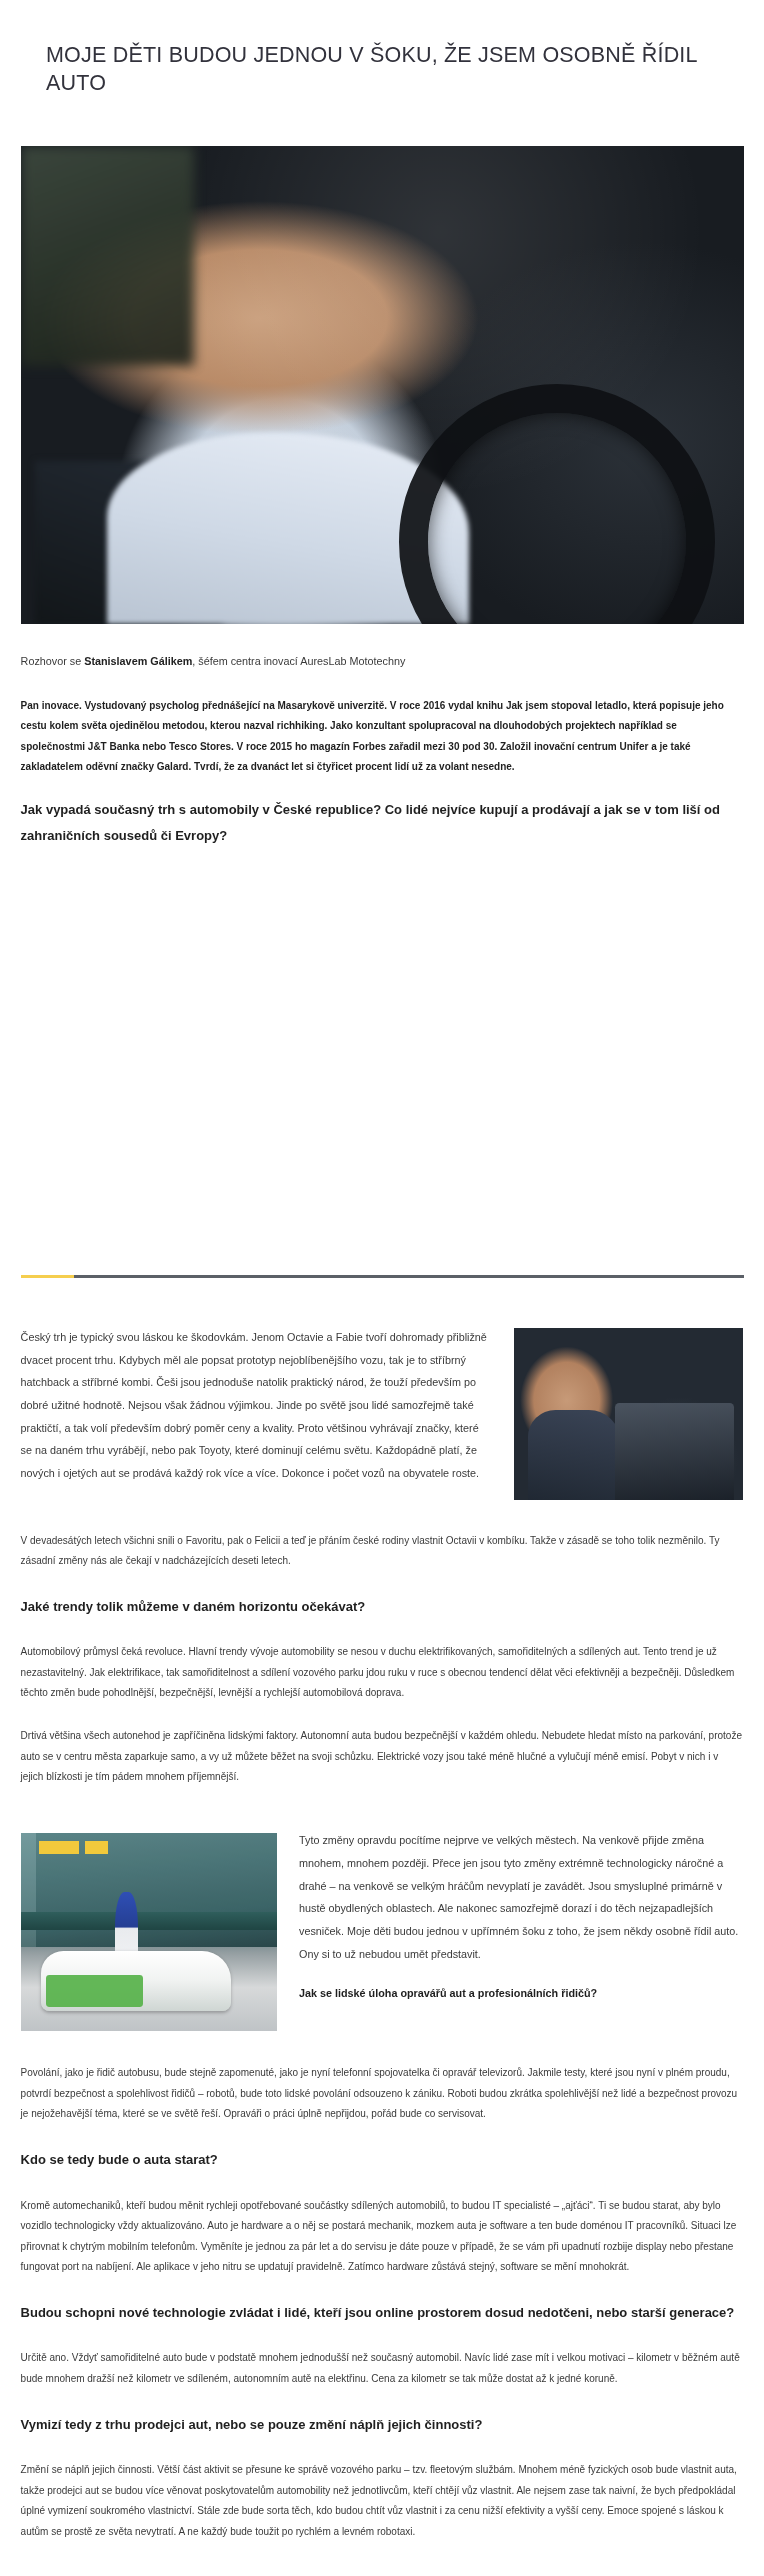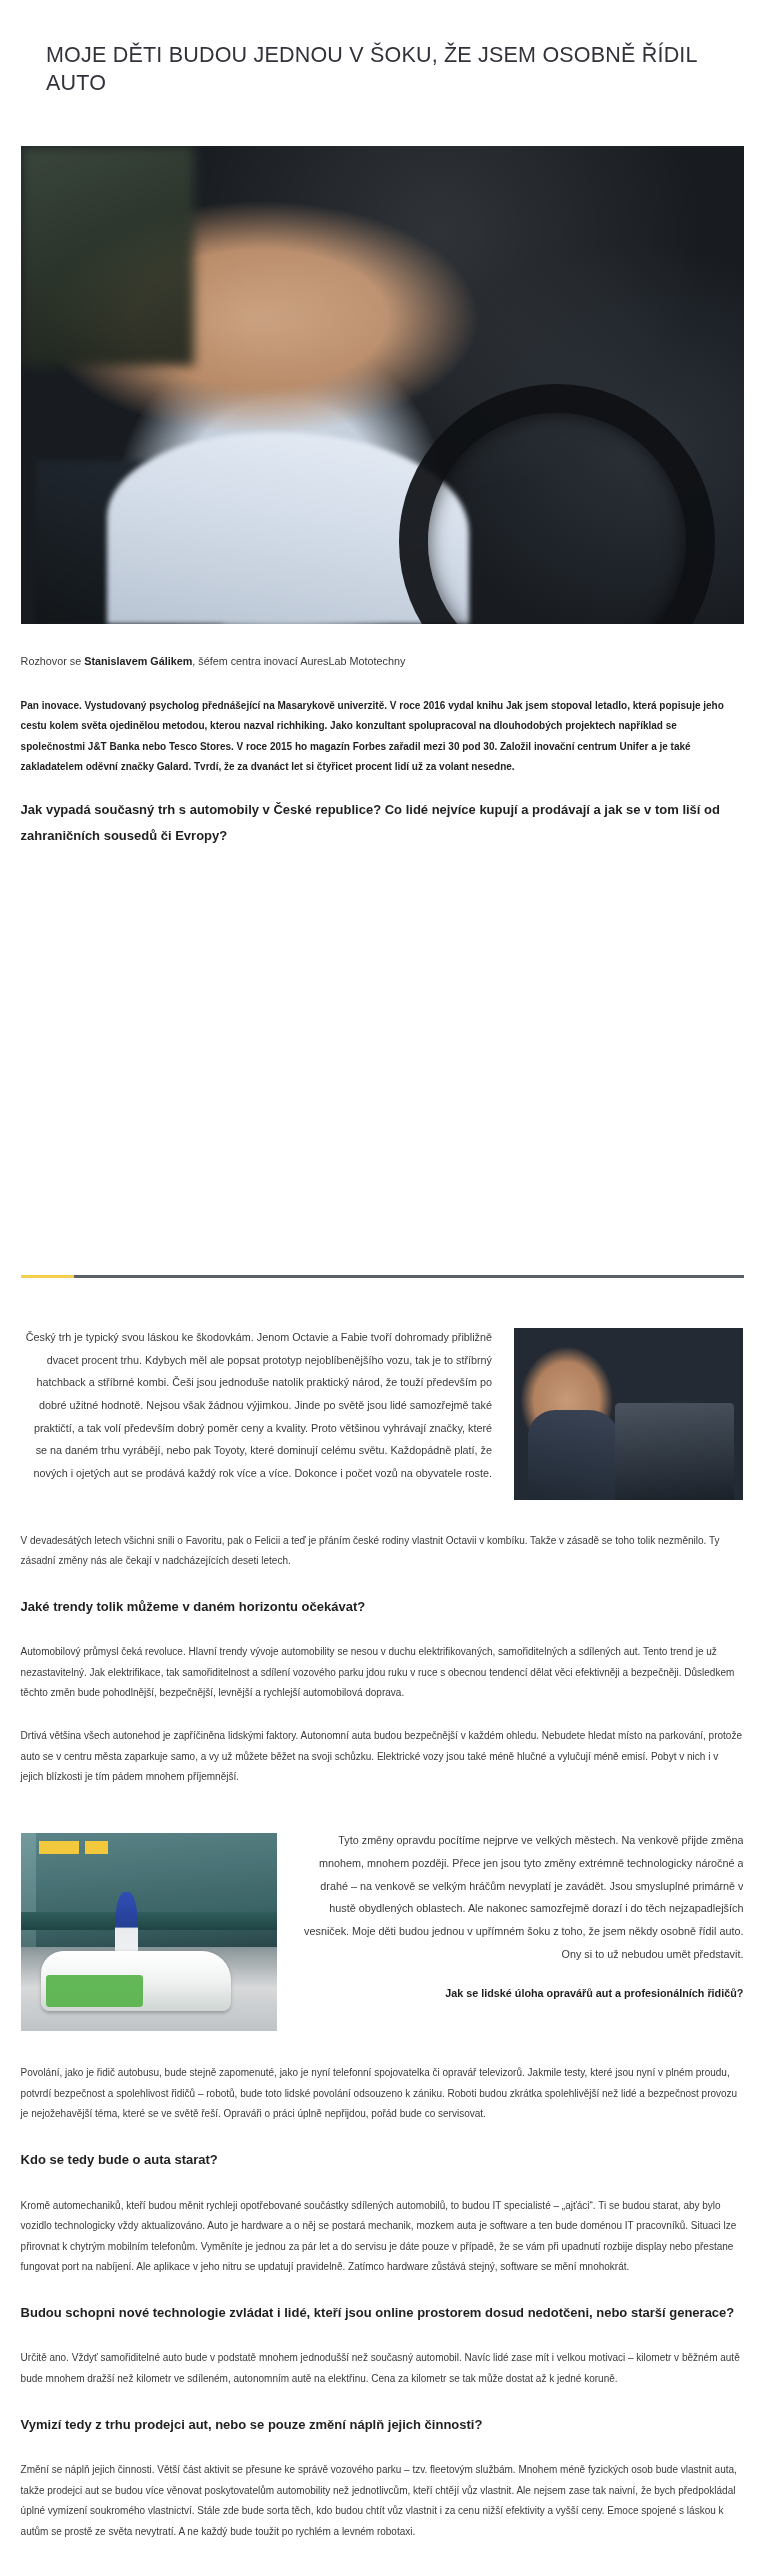--- a/index.html
+++ b/index.html
@@ -240,21 +240,21 @@
   }
   .photo-street .person {
     position: absolute;
     left: 37%; top: 30%;
     width: 9%; height: 44%;
     background: linear-gradient(180deg, #2f4fb5 0%, #253f93 40%, #e9ebee 42%, #f4f5f7 100%);
     border-radius: 40% 40% 10% 10%;
   }
   .clearfix:after { content: ""; display: table; clear: both; }
 
-  .col-text { overflow: hidden; text-align: right; }
+  .col-text { overflow: hidden; }
   .col-text p { margin: 0 0 17px 0; font-size: 10.8px; line-height: 2.1; color: #3a3a3a; }
   .col-text p.q { font-weight: 700; color: #1f1f1f; }
 </style>
 </head>
 <body>
 
 <div class="page">
 
   <div class="title-wrap">
     <h1 class="article-title">MOJE DĚTI BUDOU JEDNOU V ŠOKU, ŽE JSEM OSOBNĚ ŘÍDIL AUTO</h1>

